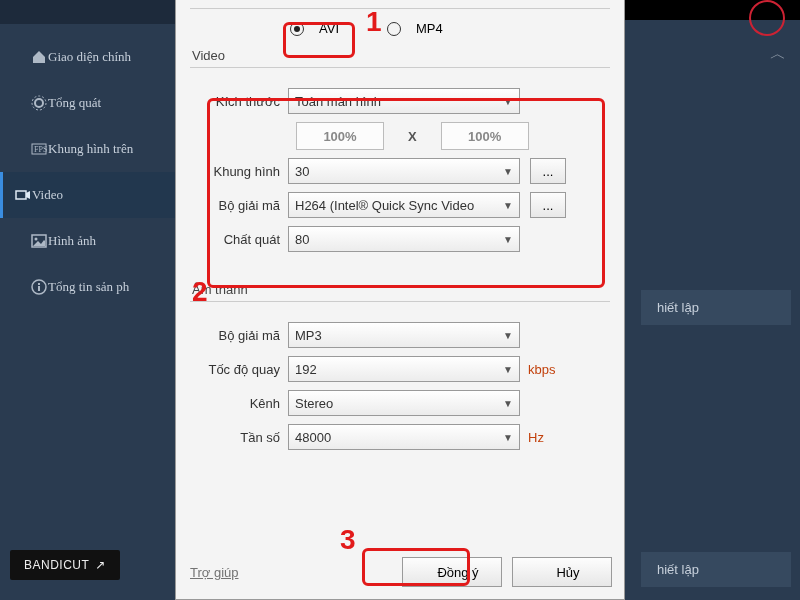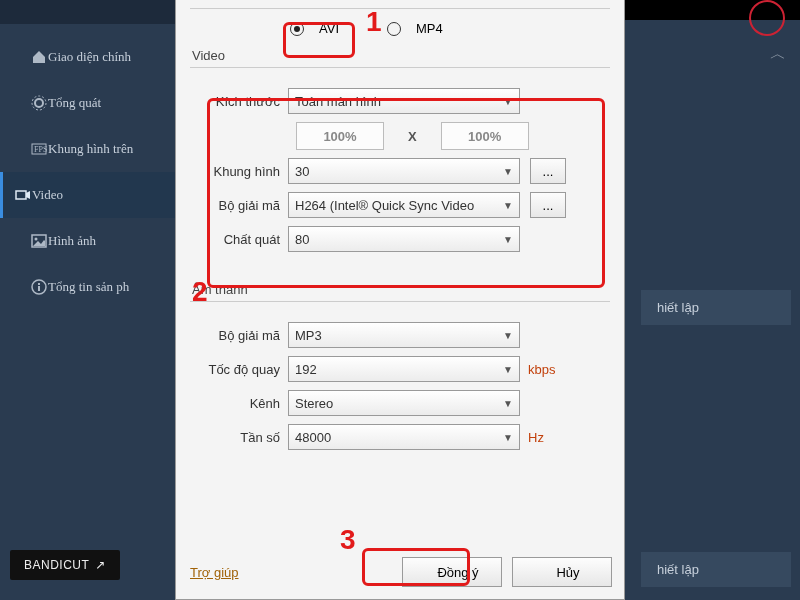--- a/index.html
+++ b/index.html
@@ -53,21 +53,21 @@
   .w240 { width:232px; }
   .btn-dots { width:36px; height:26px; margin-left:10px; border:1px solid #9a9a9a; background:linear-gradient(#fcfcfc,#e8e8e8); display:flex; align-items:center; justify-content:center;}
 
   .percent-row { display:flex; align-items:center; gap:24px; margin:8px 0 8px 106px;font-weight:bold; }
   .pct-box { width:88px; height:28px; border:1px solid #bcbcbc; background:#fcfcfc; color:#888; display:flex; align-items:center; justify-content:center;}
   .x-lbl { color:#555; }
 
   .unit { margin-left:8px; color:#c2410c;}
 
   .bottom-row { position:absolute; left:0; bottom:12px; width:450px; display:flex; align-items:center; padding:0 14px;}
-  .help-link { color:#a16207; text-decoration:underline; cursor:pointer;}
+  .help-link { color:#737373; text-decoration:underline; cursor:pointer;}
   .spacer { flex:1; }
   .btn { width:100px; height:30px; border:1px solid #9a9a9a; background:linear-gradient(#fdfdfd,#e7e7e7); display:inline-flex; align-items:center; justify-content:center; margin-left:10px; cursor:pointer;padding-left:12px;}
   svg { display:block; }
 </style>
 </head>
 <body>
 
 <div class="sidebar">
   <div class="top-bar"></div>
   <div class="nav">

